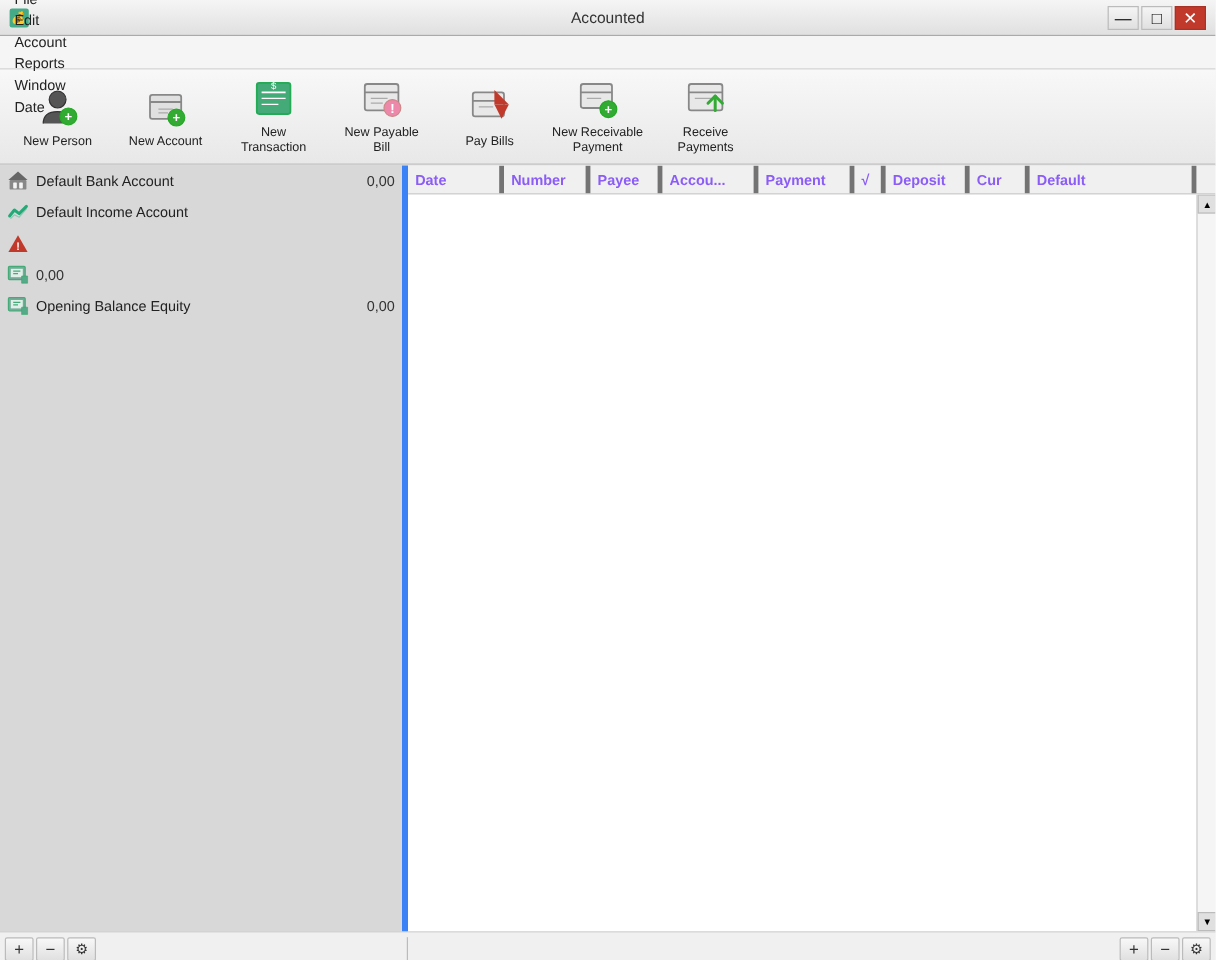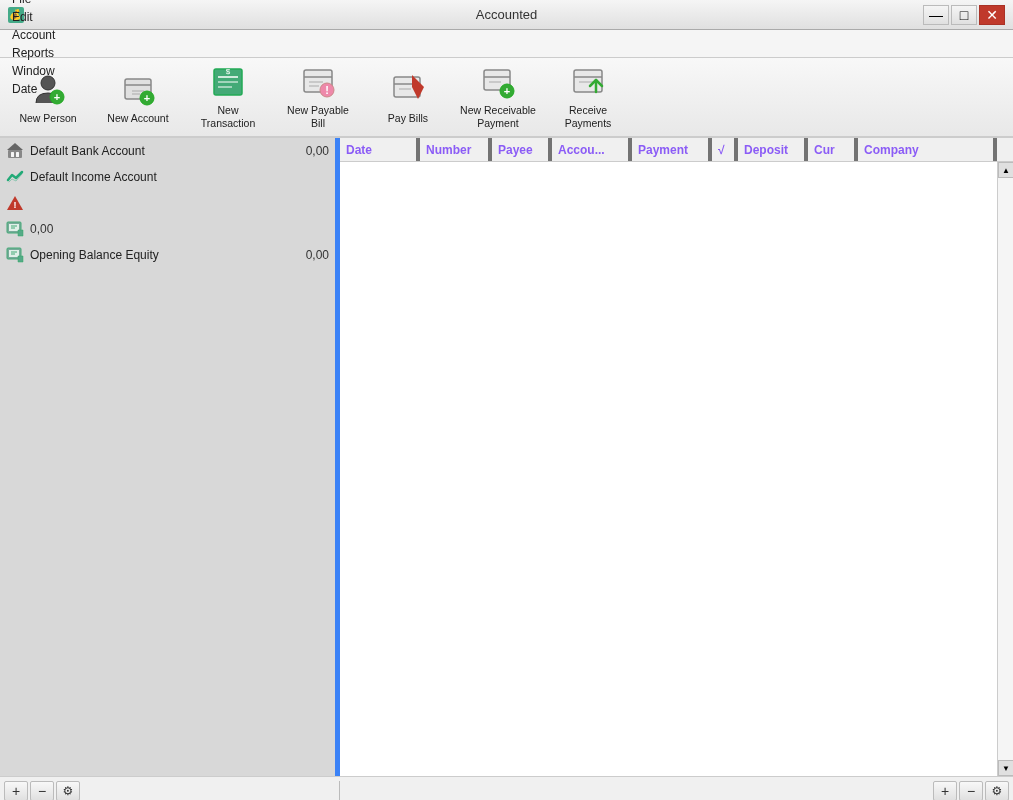--- a/index.html
+++ b/index.html
@@ -328,21 +328,21 @@
 
     <div class="table-header" id="table-header-container" style="padding-right: 16px;">
         <div class="th col-date" style="width: 80px; min-width: 80px; max-width: 80px;">Date</div>
         <div class="th col-number" style="width: 72px; min-width: 72px; max-width: 72px;">Number</div>
         <div class="th col-payee" style="width: 60px; min-width: 60px; max-width: 60px;">Payee</div>
         <div class="th col-account" style="width: 80px; min-width: 80px; max-width: 80px;">Accou...</div>
         <div class="th col-payment" style="width: 80px; min-width: 80px; max-width: 80px;">Payment</div>
         <div class="th col-check" style="width: 26px; min-width: 26px; max-width: 26px;">√</div>
         <div class="th col-deposit" style="width: 70px; min-width: 70px; max-width: 70px;">Deposit</div>
         <div class="th col-cur" style="width: 50px; min-width: 50px; max-width: 50px;">Cur</div>
-        <div class="th col-balance" style="flex: 1 1 0%;">Company</div>
+        <div class="th col-balance" style="flex: 1 1 0%;">Default</div>
       </div>
 
     <div class="table-row-container" style="flex:1; overflow:hidden; position:relative;">
       <div class="table-body" id="table-body" style="position:absolute; left:0; right:16px; top:0; bottom:0;"></div>
 
       <div style="position:absolute; right:0; top:0; bottom:0; width:16px; background:#f5f5f5; border-left:1px solid #ccc; display:flex; flex-direction:column; justify-content:space-between;">
         <div style="width:16px; height:16px; background:#e0e0e0; border:1px solid #bbb; display:flex; align-items:center; justify-content:center; font-size:8px; cursor:pointer;">▲</div>
         <div style="width:16px; height:16px; background:#e0e0e0; border:1px solid #bbb; display:flex; align-items:center; justify-content:center; font-size:8px; cursor:pointer;">▼</div>
       </div>
     </div>

